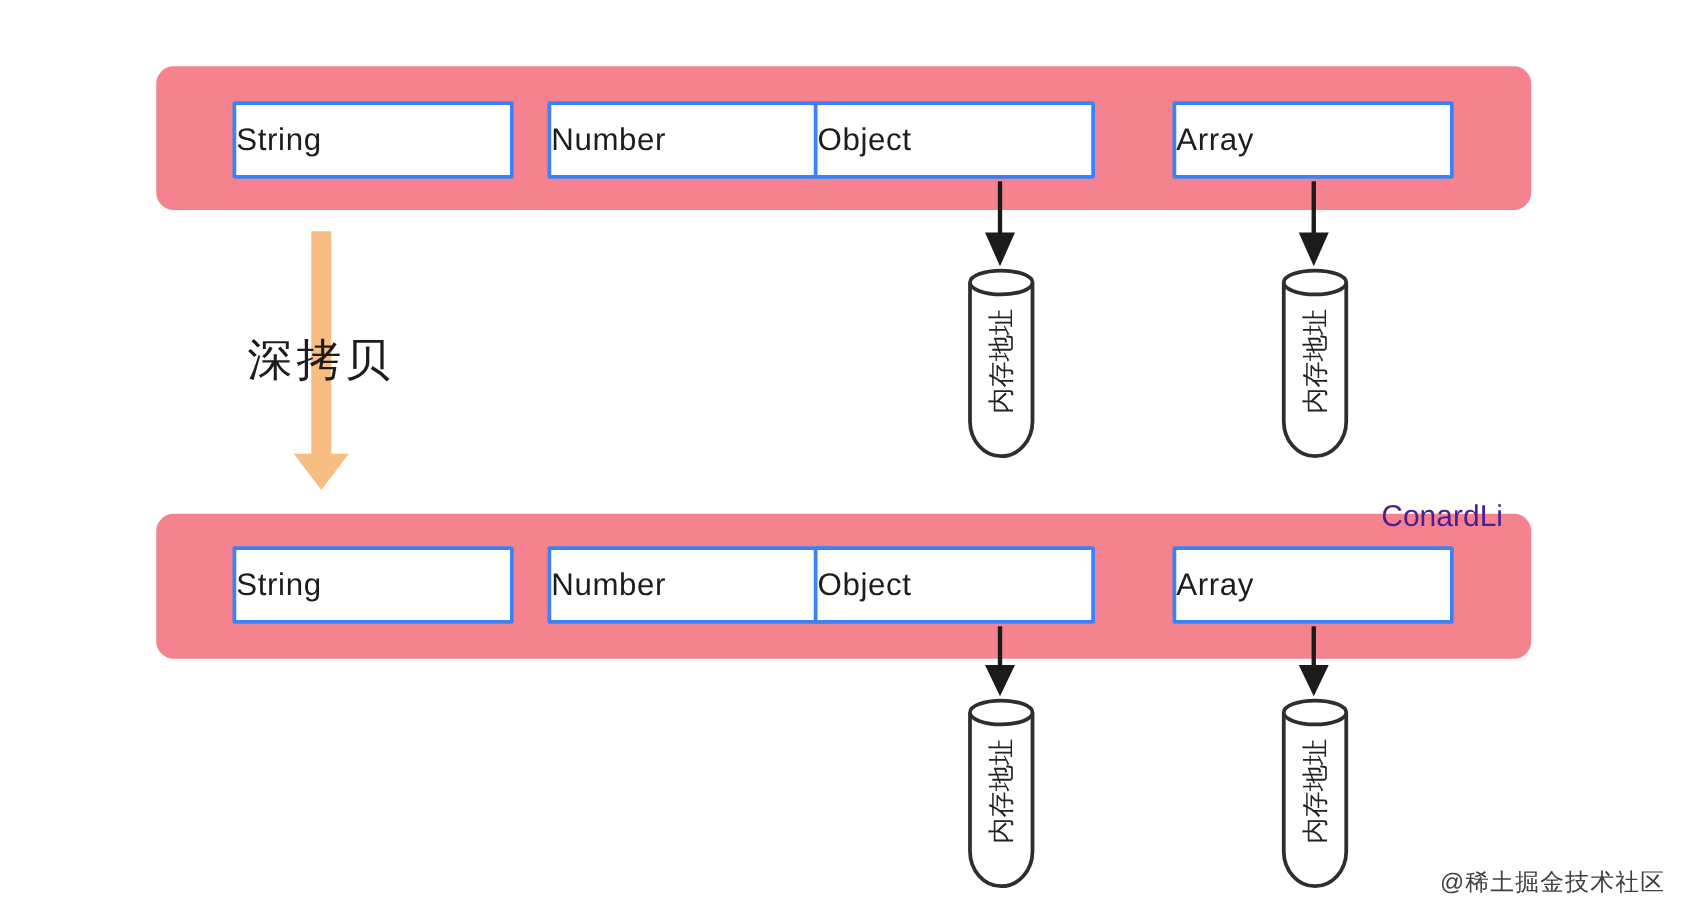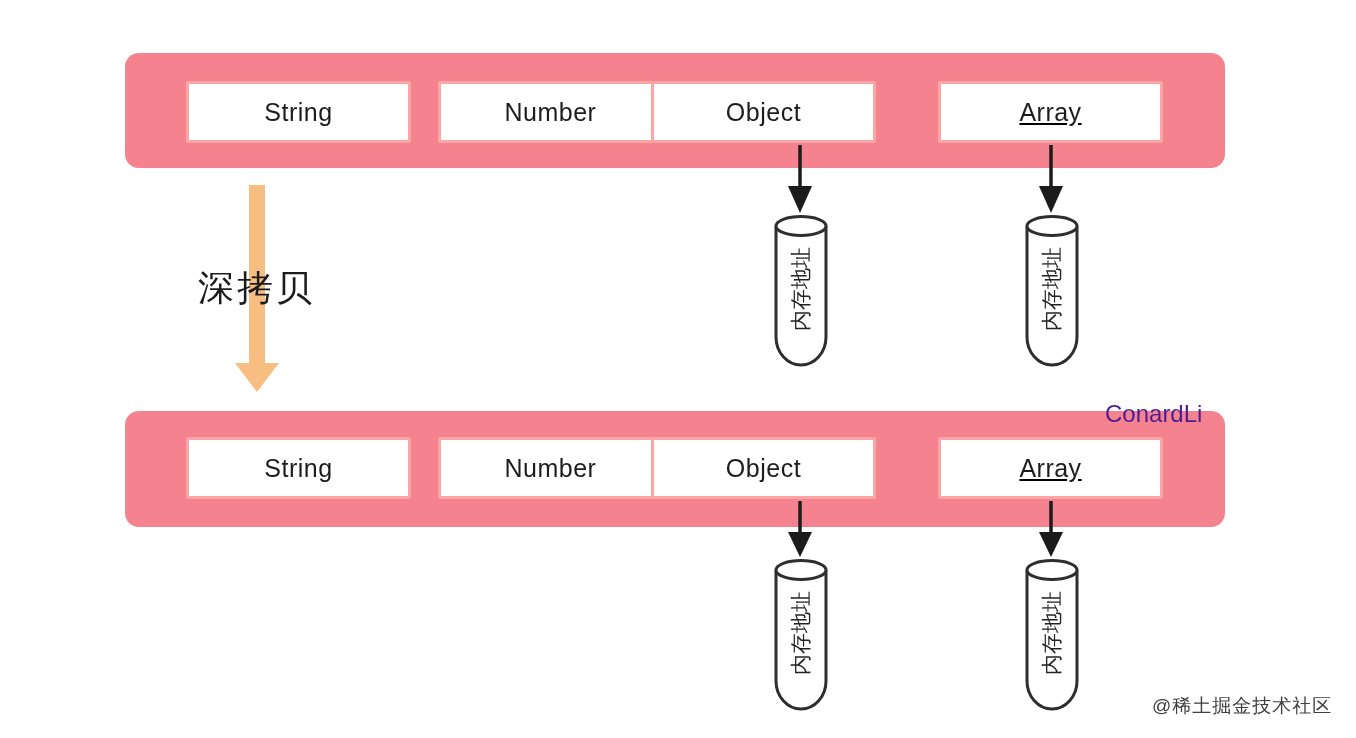--- a/index.html
+++ b/index.html
@@ -24,38 +24,37 @@
   }
   #bar-source { top: 53px; height: 115px; }
   #bar-copy   { top: 411px; height: 116px; }
 
   .type-box {
     position: absolute;
     width: 225px;
     height: 62px;
     box-sizing: border-box;
     background: #ffffff;
-    border: 3px solid #fca5a5;
+    border: 3px solid #3b82f6;
     border-radius: 2px;
     display: flex;
     align-items: center;
-    justify-content: center;
     z-index: 2;
   }
   .box-label {
     font-size: 25px;
     color: #1d1d1f;
     letter-spacing: 0.5px;
   }
   .row1 { top: 81px; }
   .row2 { top: 437px; }
   .col1 { left: 186px; }
   .col2 { left: 438px; }
   .col3 { left: 651px; }
-  .col4 { left: 938px; text-decoration: underline; }
+  .col4 { left: 938px; }
 
   svg { position: absolute; overflow: visible; z-index: 2; }
 
   .cyl-body, .cyl-top {
     fill: #ffffff;
     stroke: #2f2e2e;
     stroke-width: 3;
   }
   .cyl-label {
     font-family: "DejaVu Sans", "Liberation Sans", sans-serif;

